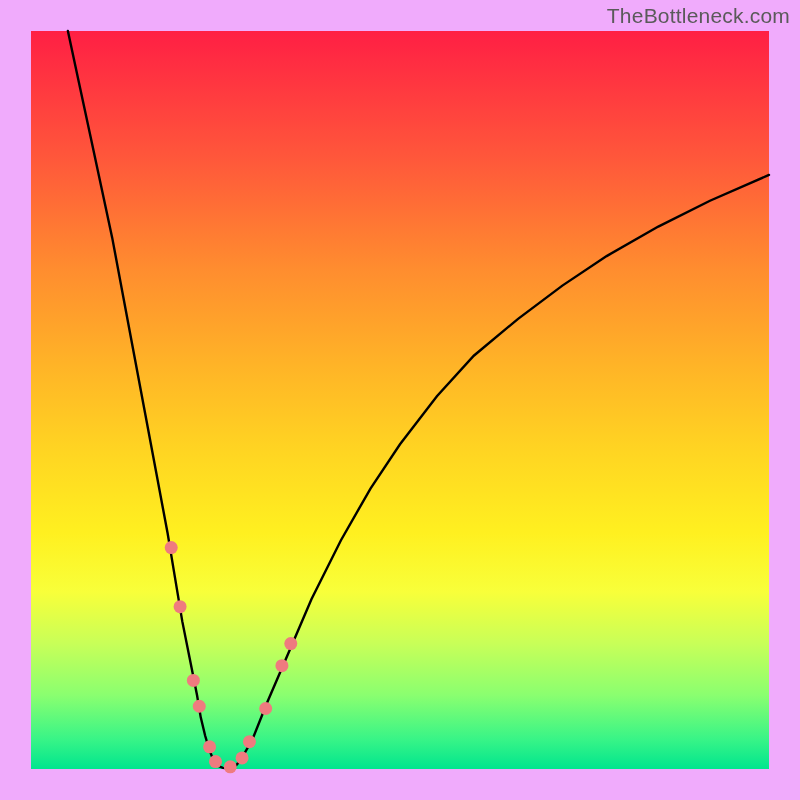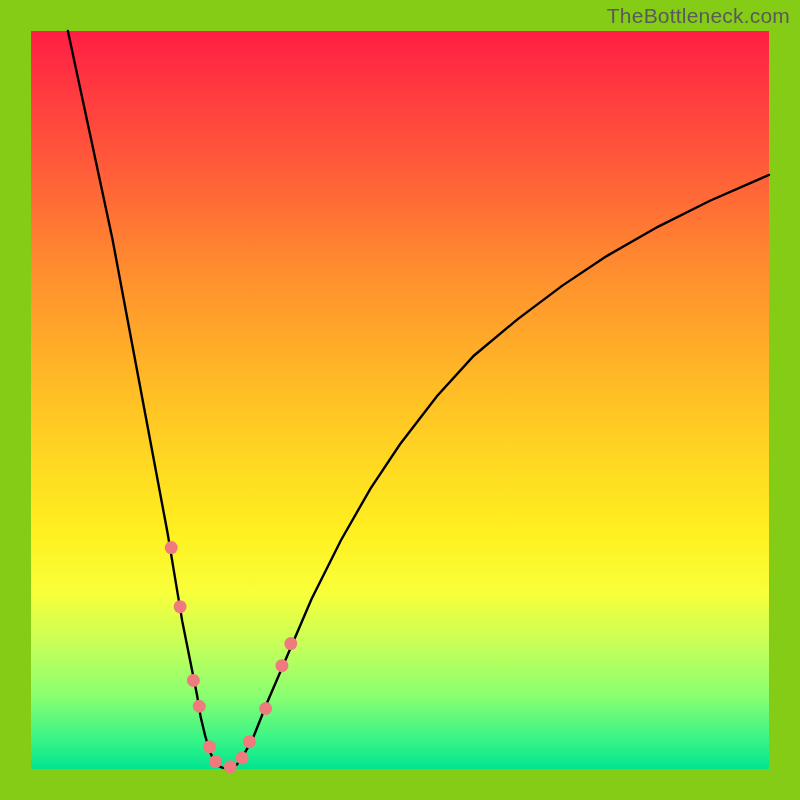--- a/index.html
+++ b/index.html
@@ -8,21 +8,21 @@
     width: 800px;
     height: 800px;
     overflow: hidden;
     background: #000;
     font-family: Arial, Helvetica, sans-serif;
   }
   .frame {
     position: relative;
     width: 800px;
     height: 800px;
-    background: #84cc16;
+    background: #f0abfc;
   }
   .plot-area {
     position: absolute;
     left: 31px;
     top: 31px;
     width: 738px;
     height: 738px;
     background: linear-gradient(to bottom,
       #ff1f44 0%,
       #ff5a3a 18%,

